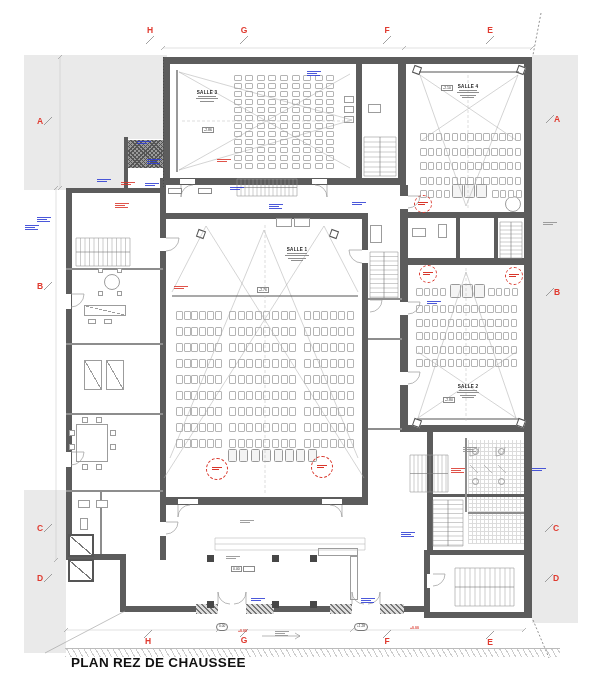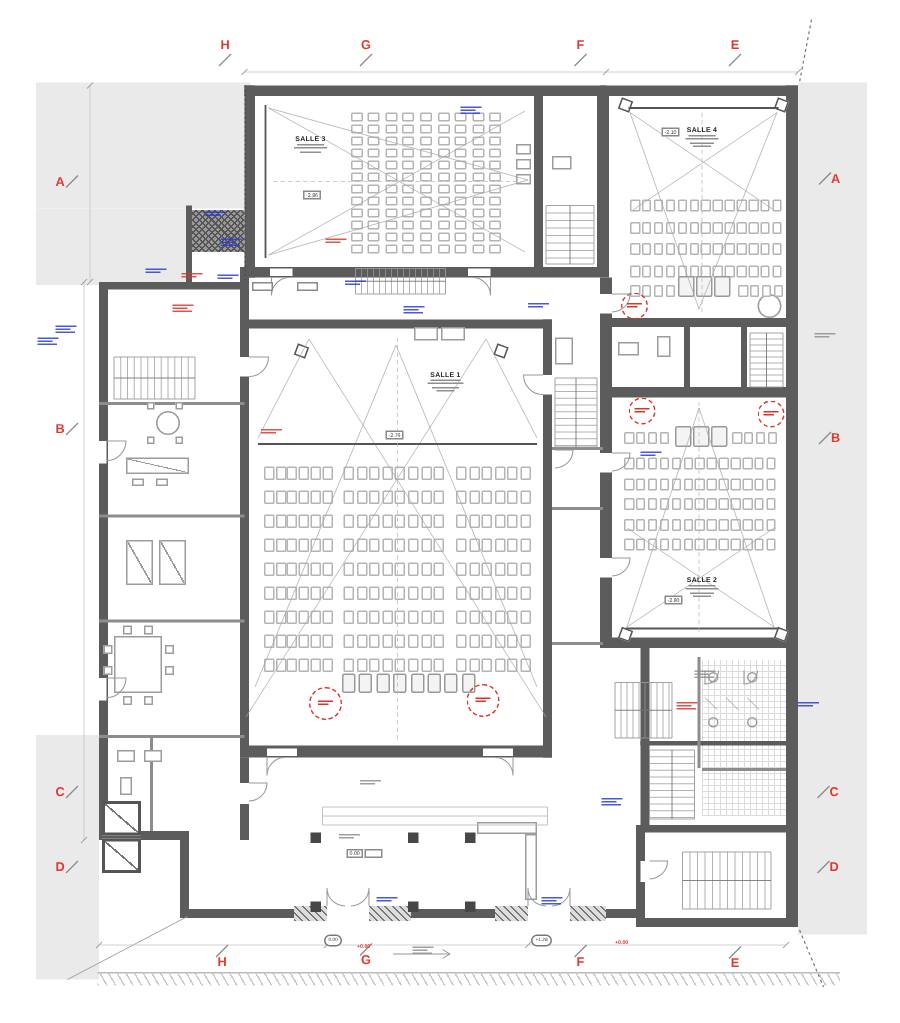--- a/index.html
+++ b/index.html
@@ -99,20 +99,21 @@
   <span class="lvl" style="left:443px;top:397px">-2.80</span>
   <span class="lvl" style="left:231px;top:566px">0.00</span>
   <span class="lvl" style="left:243px;top:566px;width:8px;height:4px"></span>
   <span class="lvl" style="left:168px;top:188px;width:10px;height:4px"></span>
   <span class="lvl" style="left:198px;top:188px;width:10px;height:4px"></span>
   <span class="lvl oval" style="left:216px;top:623px">0.00</span>
   <span class="lvl oval" style="left:354px;top:623px">+1.28</span>
   <span class="redtxt" style="left: 238px; top: 630px; color: rgb(217, 53, 42);">+0.00</span>
   <span class="redtxt" style="left: 410px; top: 627px; color: rgb(217, 53, 42);">+0.00</span>
 
+  <div class="title">PLAN REZ DE CHAUSSEE</div>
 <div class="mass" style="left: 24px; top: 55px; width: 143px; height: 84px;"></div>
     <div class="mass" style="left: 24px; top: 139px; width: 102px; height: 51px;"></div>
     <div class="mass" style="left: 24px; top: 490px; width: 42px; height: 163px;"></div>
     <div class="mass" style="left: 532px; top: 55px; width: 46px; height: 568px;"></div>
     <div class="terrain" style="left: 65px; top: 648px; width: 495px; height: 8px;"></div>
     <div class="wall" style="left: 163px; top: 57px; width: 241px; height: 7px;"></div>
     <div class="wall" style="left: 163px; top: 57px; width: 7px; height: 128px;"></div>
     <div class="wall" style="left: 163px; top: 178px; width: 243px; height: 7px;"></div>
     <div class="wall" style="left: 356px; top: 64px; width: 6px; height: 114px;"></div>
     <div class="wall" style="left: 398px; top: 64px; width: 8px; height: 114px;"></div>

